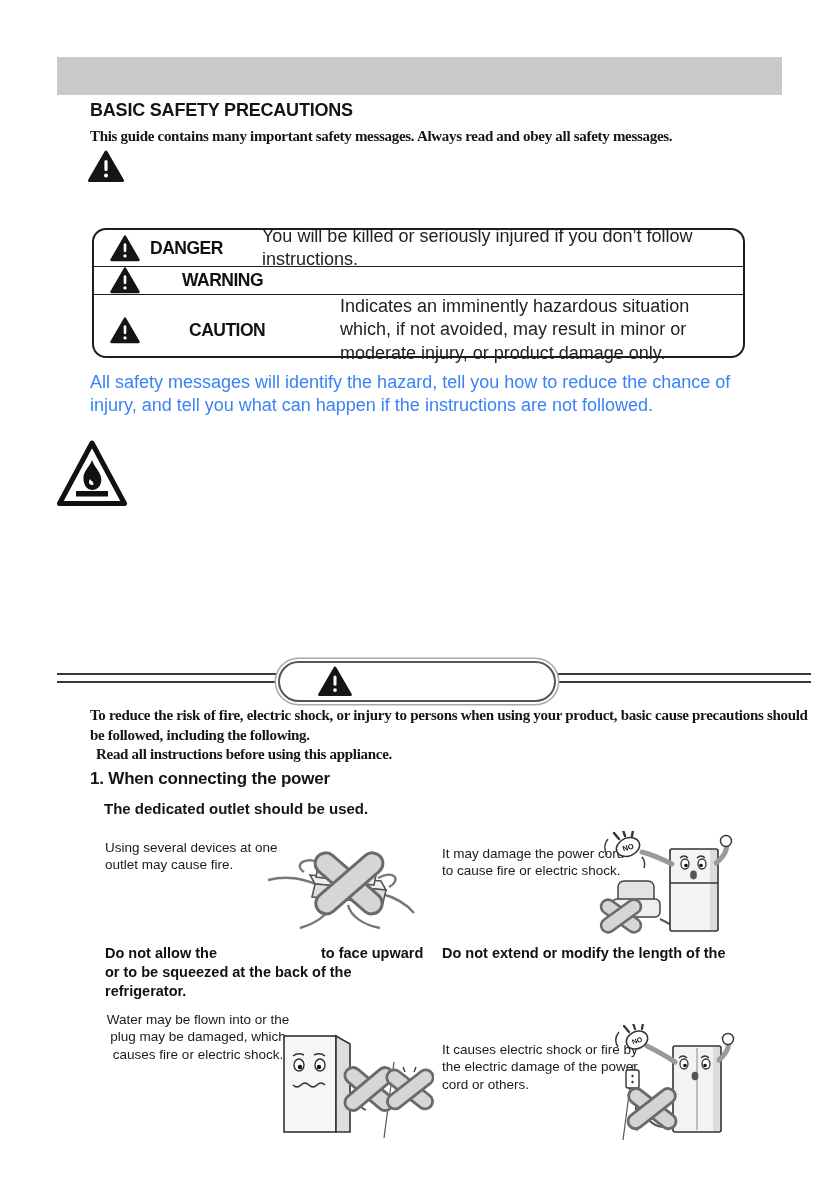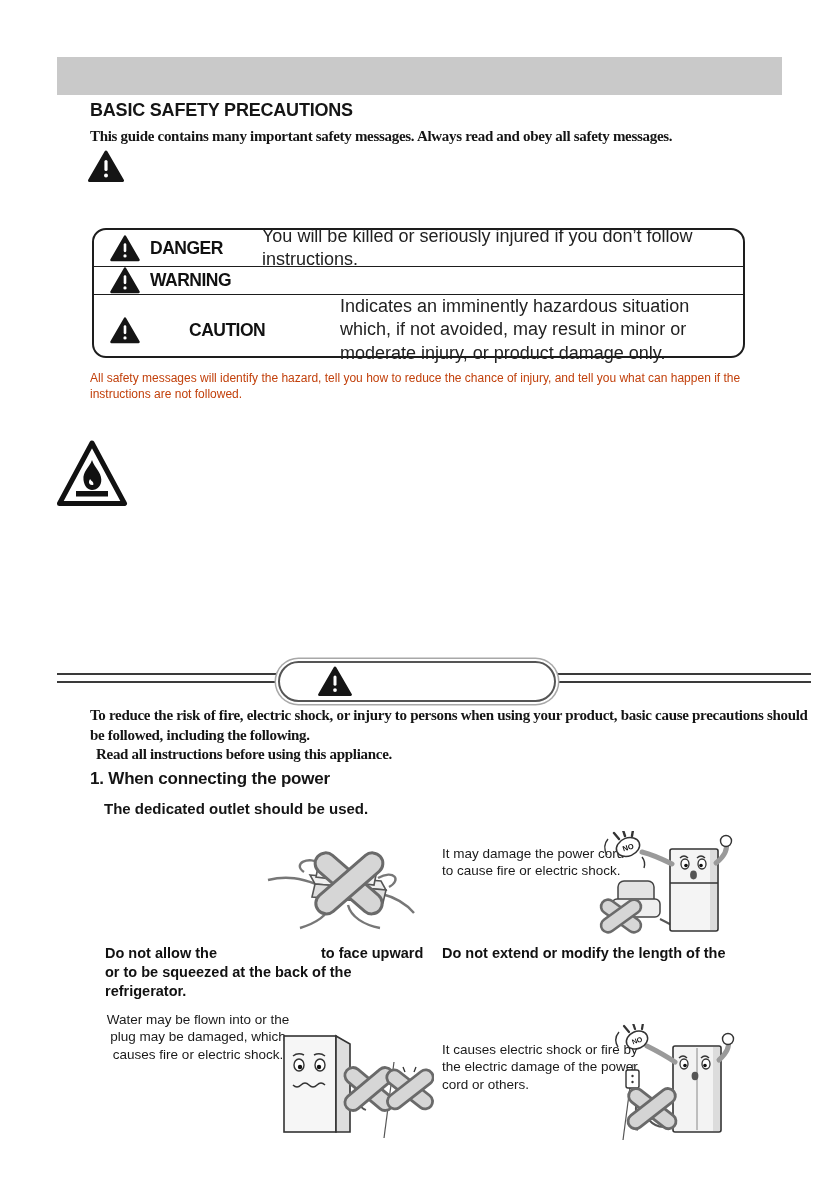--- a/index.html
+++ b/index.html
@@ -16,28 +16,28 @@
   }
   .tri-sm{left:88px; top:150px; width:36px; height:33px;}
 
   .sev-table{
     left:92px; top:228px; width:653px; height:130px;
     border:2px solid #1d1d1d; border-radius:14px; background:#fff;
     display:flex; flex-direction:column; box-sizing:border-box;
   }
   .sev-row{display:flex; align-items:center; padding-left:16px; box-sizing:border-box;}
   .sev-row + .sev-row{border-top:1.5px solid #1d1d1d;}
-  .sev-row-1{height:36px;} .sev-row-2{height:38px;} .sev-row-3{flex:1;gap:39px;}
+  .sev-row-1{height:36px;} .sev-row-2{height:38px;gap:32px;} .sev-row-3{flex:1;gap:39px;}
   .sev-icon{width:30px; height:27px; flex:0 0 auto;}
   .sev-label{
     width:112px; margin-left:10px; font-size:17.5px; font-weight:800; letter-spacing:-0.5px; color:#111;
   }
   .sev-desc{flex:1; font-size:18px; color:#222; line-height:1.3; padding-right:14px;}
 
-  .hazard-note{left:90px; top:371px; width:655px; font-size:12px; line-height:1.3; color:#c2410c;}
+  .hazard-note{left:90px; top:371px; width:655px; font-size:18px; line-height:1.3; color:#3b82f6;}
 
   .flam-icon{left:55px; top:438px; width:74px; height:72px;}
 
   .sep-line{height:6px; border-top:2px solid #3a3a3a; border-bottom:2px solid #3a3a3a;}
   .sep-left{left:57px; top:673px; width:221px;}
   .sep-right{left:556px; top:673px; width:255px;}
   .capsule{
     left:278px; top:661px; width:278px; height:41px; border-radius:22px;
     background:#fff; border:2px solid #555;
     box-shadow:0 0 0 2px #ffffff, 0 0 0 3.5px #a8a8a8;
@@ -135,20 +135,21 @@
       <rect x="16.4" y="10" width="3.2" height="11" rx="1.6" fill="#fff"></rect>
         <circle cx="18" cy="25.6" r="2" fill="#fff"></circle>
     </svg>
   </div>
 
   <div class="abs intro-p">To reduce the risk of fire, electric shock, or injury to persons when using your product, basic cause precautions should be followed, including the following.</div>
   <div class="abs read-all">Read all instructions before using this appliance.</div>
   <div class="abs section-heading">1. When connecting the power</div>
   <div class="abs rule-heading">The dedicated outlet should be used.</div>
 
+  <div class="abs caption cap-1">Using several devices at one outlet may cause fire.</div>
 
   <svg class="abs ill-1" viewBox="0 0 155 108">
     <g stroke="#777" stroke-width="2.4" fill="none">
       <path d="M6 54 C26 49 40 53 54 58"></path>
       <path d="M70 76 C66 90 54 97 38 102"></path>
       <path d="M86 79 C89 91 102 99 118 102"></path>
       <path d="M120 68 C136 72 146 80 152 87"></path>
       <path d="M42 46 C30 38 46 29 60 38"></path>
       <path d="M116 52 C132 43 140 54 127 61"></path>
     </g>

